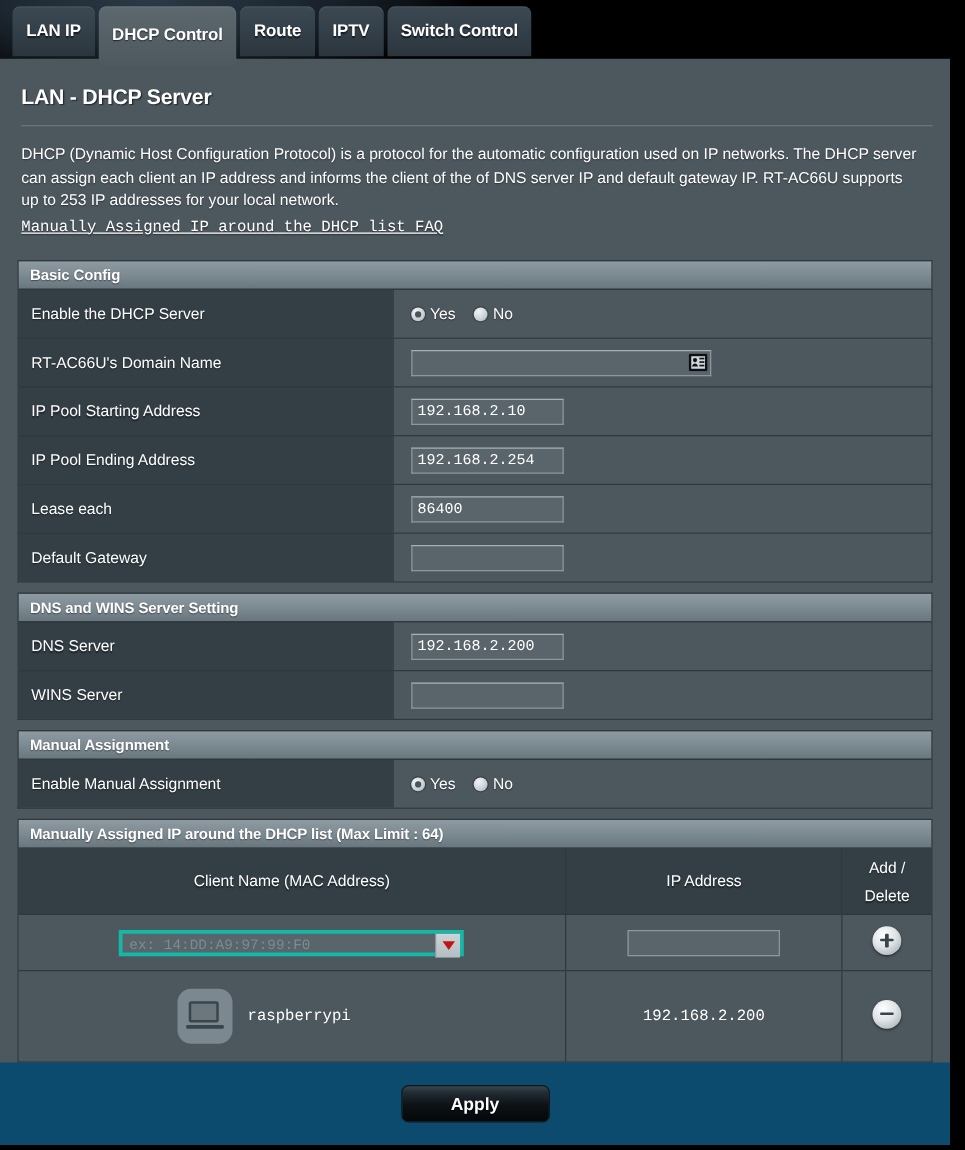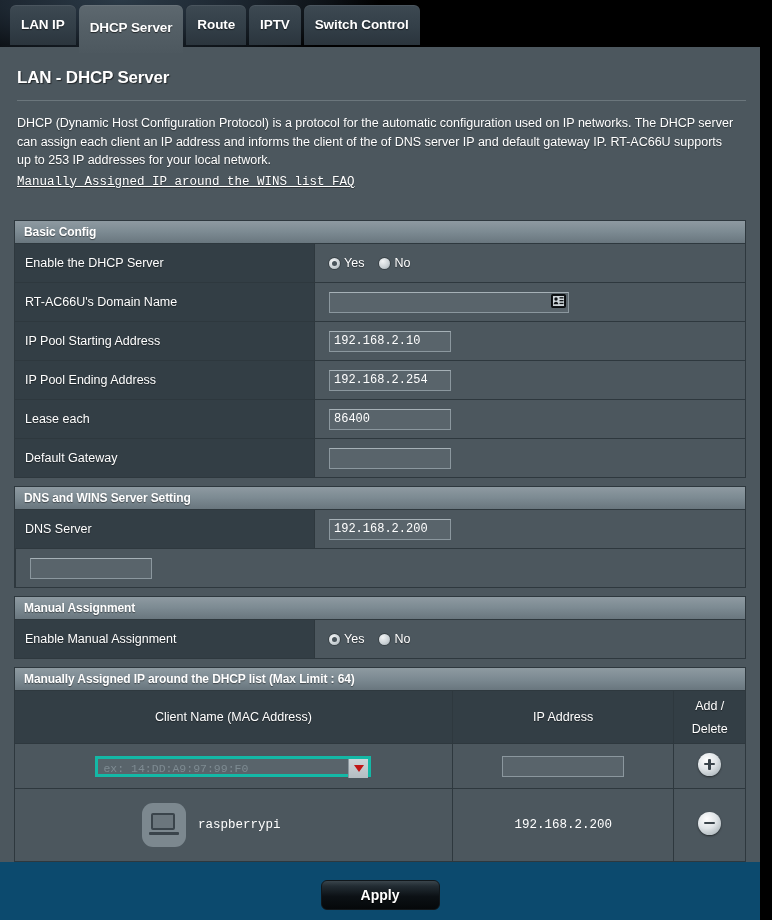--- a/index.html
+++ b/index.html
@@ -107,21 +107,21 @@
     text-decoration: underline;
     cursor: pointer;
   }
 
   
   .sect {
     margin: 0 14px 0 14px;
     border: 1px solid #2e383e;
     border-top: none;
   }
-  .sect.first { margin-top: 29px; }
+  .sect.first { margin-top: 17px; }
   .sect.gap { margin-top: 8px; }
 
   .sect-head {
     height: 22px;
     line-height: 22px;
     padding-left: 9px;
     font-size: 12px;
     font-weight: bold;
     color: #ffffff;
     background: linear-gradient(to bottom, #8e9aa1 0%, #7c8a92 50%, #69767e 100%);
@@ -380,33 +380,33 @@
 </style>
 </head>
 <body>
 
 <div class="root">
 
   <div class="topbg"></div>
 
   <div class="tabs">
     <div class="tab"><span>LAN IP</span></div>
-    <div class="tab active"><span>DHCP Server</span></div>
+    <div class="tab active"><span>DHCP Control</span></div>
     <div class="tab"><span>Route</span></div>
     <div class="tab"><span>IPTV</span></div>
     <div class="tab"><span>Switch Control</span></div>
   </div>
 
   <div class="panel">
 
     <div class="page-title">LAN - DHCP Server</div>
     <div class="title-rule"></div>
     <div class="desc">
       <span>DHCP (Dynamic Host Configuration Protocol) is a protocol for the automatic configuration used on IP networks. The DHCP server can assign each client an IP address and informs the client of the of DNS server IP and default gateway IP. RT-AC66U supports up to 253 IP addresses for your local network.</span><br>
-      <span class="faq-link">Manually Assigned IP around the WINS list FAQ</span>
+      <span class="faq-link">Manually Assigned IP around the DHCP list FAQ</span>
     </div>
 
     <div class="sect first">
       <div class="sect-head">Basic Config</div>
 
       <div class="row">
         <div class="cell-label">Enable the DHCP Server</div>
         <div class="cell-value">
           <div class="radio-group">
             <span class="radio on"></span>
@@ -470,20 +470,21 @@
       <div class="sect-head">DNS and WINS Server Setting</div>
 
       <div class="row">
         <div class="cell-label">DNS Server</div>
         <div class="cell-value">
           <input class="tf tf-med" type="text" value="192.168.2.200" style="">
         </div>
       </div>
 
       <div class="row">
+        <div class="cell-label">WINS Server</div>
         <div class="cell-value">
           <input class="tf tf-med" type="text" value="" style="">
         </div>
       </div>
     </div>
 
     <div class="sect gap">
       <div class="sect-head">Manual Assignment</div>
 
       <div class="row">

